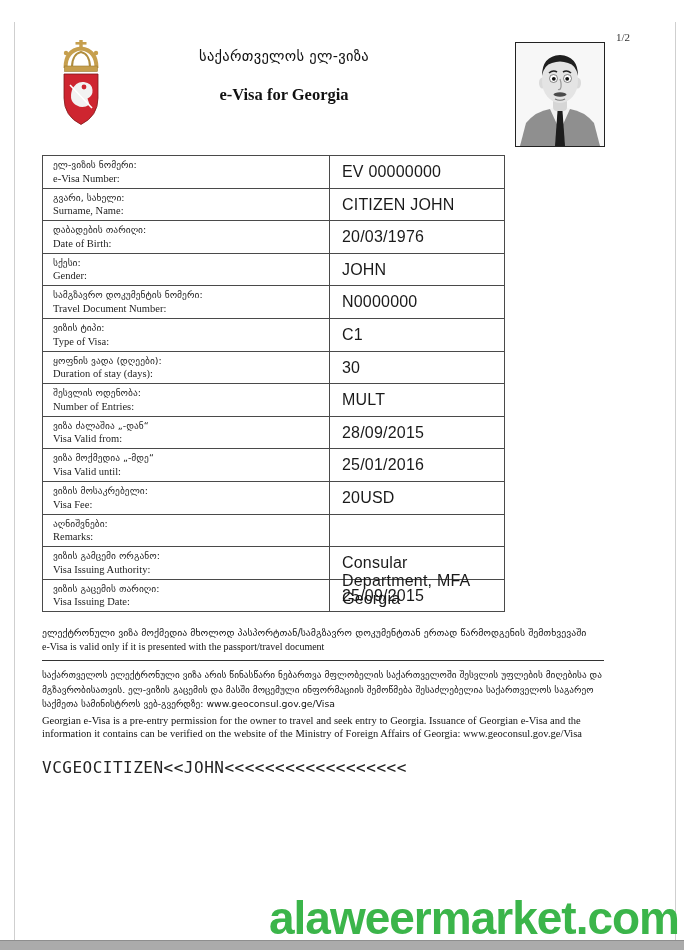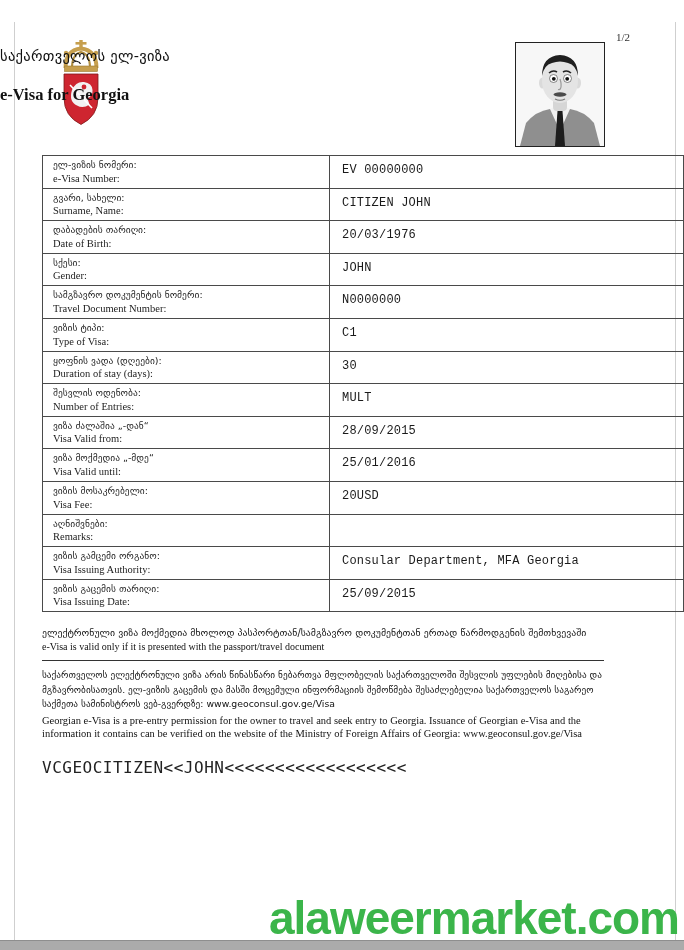--- a/index.html
+++ b/index.html
@@ -5,37 +5,37 @@
   html,body{margin:0;padding:0;background:#ffffff;}
   .page{position:relative;width:684px;height:950px;background:#ffffff;overflow:hidden;
         font-family:"Liberation Serif","DejaVu Sans",serif;color:#1a1a1a;}
   
   .scan-left{position:absolute;left:14px;top:22px;width:1px;height:918px;background:#cfcfcf;}
   .scan-right{position:absolute;left:675px;top:22px;width:1px;height:918px;background:#cfcfcf;}
   .scan-bottom{position:absolute;left:0;top:940px;width:684px;height:10px;background:#ababab;border-top:1px solid #8e8e8e;}
 
   
   .crest{position:absolute;left:58px;top:40px;width:46px;height:90px;}
-  .titles{position:absolute;left:0;top:48px;width:568px;}
+  .titles{position:absolute;left:0;top:48px;width:568px;text-align:center;}
   .title-ka{font-family:"DejaVu Sans",sans-serif;font-size:14.5px;color:#111;letter-spacing:.3px;}
   .title-en{margin-top:21px;font-family:"Liberation Serif",serif;font-weight:bold;font-size:16.5px;color:#111;}
   .photo{position:absolute;left:515px;top:42px;width:88px;height:103px;border:1px solid #222;background:#fafafa;}
   .photo svg{display:block;}
   .pagenum{position:absolute;left:616px;top:31px;font-size:11px;color:#333;}
 
   
-  .visa-table{position:absolute;left:42px;top:155px;width:642px;border:1px solid #4a4a4a;box-sizing:border-box;}
+  .visa-table{position:absolute;left:42px;top:155px;width:463px;border:1px solid #4a4a4a;box-sizing:border-box;}
   .trow{display:flex;height:31.6px;border-bottom:1px solid #4a4a4a;}
   .trow:last-child{border-bottom:none;}
   .tlabel{width:287px;box-sizing:border-box;border-right:1px solid #4a4a4a;
           display:flex;flex-direction:column;justify-content:space-between;padding:3px 4px 3px 10px;}
   .lka{font-family:"DejaVu Sans",sans-serif;font-size:9.5px;color:#1c1c1c;line-height:11px;}
   .len{font-family:"Liberation Serif",serif;font-size:10.5px;color:#1c1c1c;line-height:12px;}
-  .tvalue{flex:1;padding:7px 4px 0 12px;font-family:Liberation Mono, monospace;
-          font-size:12px;letter-spacing:.2px;color:#1a1a1a;}
+  .tvalue{flex:1;padding:7px 4px 0 12px;font-family:Liberation Sans, sans-serif;
+          font-size:16px;letter-spacing:.2px;color:#1a1a1a;}
 
   
   .notes{position:absolute;left:42px;top:626px;width:562px;}
   .note-valid-ka{font-family:"DejaVu Sans",sans-serif;font-size:9.8px;line-height:14px;color:#111;}
   .note-valid-en{font-family:Liberation Serif, serif;font-size:10px;line-height:14px;color:#111;}
   .note-hr{border:none;border-top:1px solid #333;margin:6px 0 7px 0;}
   .note-info-ka{font-family:"DejaVu Sans",sans-serif;font-size:9.3px;line-height:14.5px;color:#111;margin-bottom:2px;}
   .note-info-en{font-family:"Liberation Serif",serif;font-size:10.5px;line-height:13.5px;color:#111;}
   .mrz{margin-top:13px;font-family:"DejaVu Sans Mono",monospace;font-size:16px;
        letter-spacing:.5px;color:#222;}

